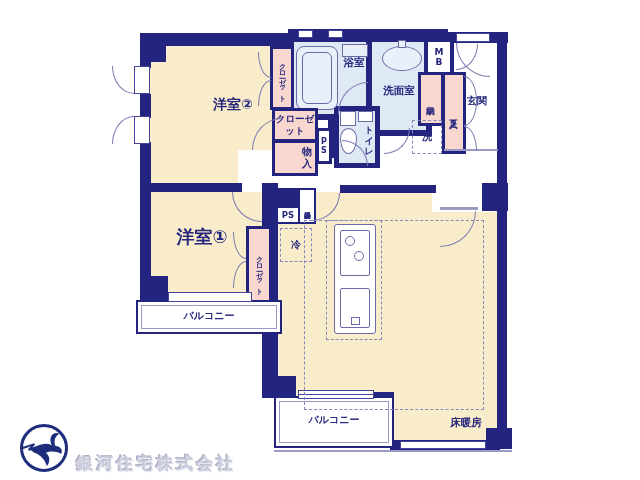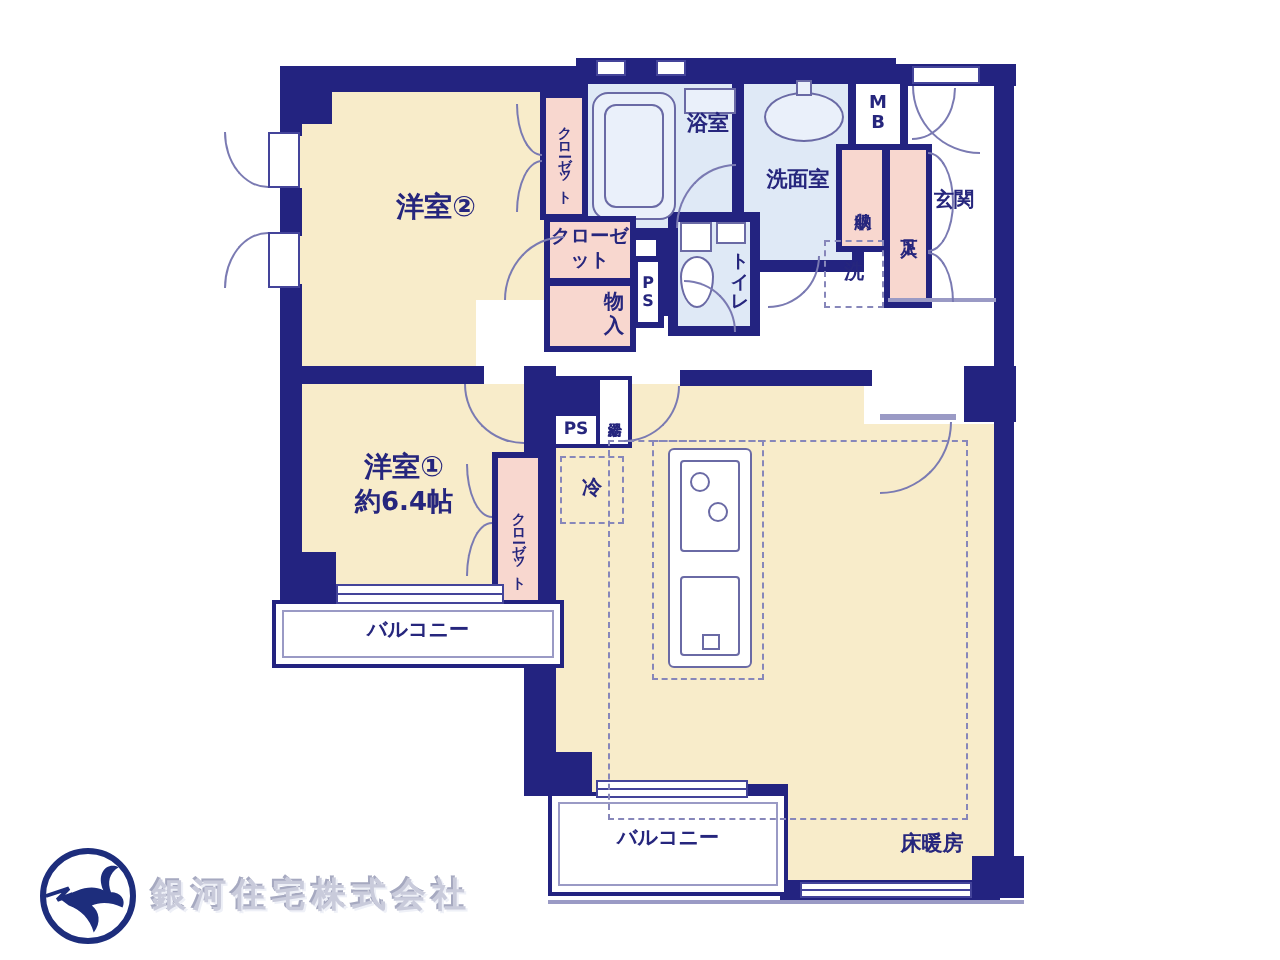--- a/index.html
+++ b/index.html
@@ -158,36 +158,35 @@
   <div class="abs dash" style="left:326px;top:220px;width:56px;height:120px;"></div>
   <div class="abs fixline" style="left:334px;top:224px;width:42px;height:110px;border-radius:3px;"></div>
   <div class="abs fixline" style="left:340px;top:230px;width:30px;height:46px;border-radius:2px;">
     <div class="abs" style="left:4px;top:5px;width:10px;height:10px;border:1.2px solid #6a6aa5;border-radius:50%;"></div>
     <div class="abs" style="left:13px;top:20px;width:10px;height:10px;border:1.2px solid #6a6aa5;border-radius:50%;"></div>
   </div>
   <div class="abs fixline" style="left:340px;top:288px;width:30px;height:40px;border-radius:2px;">
     <div class="abs" style="left:10px;top:28px;width:9px;height:8px;border:1.2px solid #6a6aa5;"></div>
   </div>
 
-  <div class="abs lbl" style="left:158px;top:96px;width:120px;">
+  <div class="abs lbl" style="left:173px;top:96px;width:120px;">
     <div style="font-size:14px;">洋室②</div>
   </div>
   <div class="abs lbl" style="left:150px;top:226px;width:104px;">
-    <div style="font-size:14px;">洋室①</div>
-    <div style="font-size:13px;">約6.4帖</div>
+    <div style="font-size:18px;">洋室①</div>
   </div>
   <div class="abs lbl" style="left:338px;top:56px;width:32px;font-size:10.5px;">浴室</div>
   <div class="abs lbl" style="left:376px;top:84px;width:46px;font-size:10.5px;">洗面室</div>
   <div class="abs vtext" style="left:362px;top:120px;font-size:9px;letter-spacing:0;">トイレ</div>
   <div class="abs lbl" style="left:460px;top:95px;width:34px;font-size:10px;">玄関</div>
   <div class="abs lbl" style="left:156px;top:310px;width:106px;font-size:10px;">バルコニー</div>
   <div class="abs lbl" style="left:284px;top:414px;width:100px;font-size:10px;">バルコニー</div>
   <div class="abs lbl" style="left:444px;top:416px;width:44px;font-size:10.5px;">床暖房</div>
 
   <div class="abs" style="left:20px;top:424px;width:48px;height:48px;border:3px solid #1d2d7c;border-radius:50%;">
     <svg width="46" height="46" viewBox="0 0 48 48" style="position:absolute;left:-2px;top:-2px;">
       <path d="M2 24 L14 20 L8 26 L16 23" stroke="#1d2d7c" stroke-width="2" fill="none"></path>
       <path d="M10 26 C18 20 26 18 32 21 C28 12 34 6 40 9 C35 12 34 17 36 22 C41 22 44 26 42 30 C36 27 30 27 26 29 C30 32 31 38 27 43 C25 36 20 31 14 29 Z" fill="#1d2d7c"></path>
     </svg>
   </div>
-  <div class="abs" id="brand-text" style="left:76px;top:436px;">銀河住宅株式会社</div>
+  <div class="abs" id="brand-text" style="left:76px;top:452px;">銀河住宅株式会社</div>
 
 </div>
 
 </body></html>

